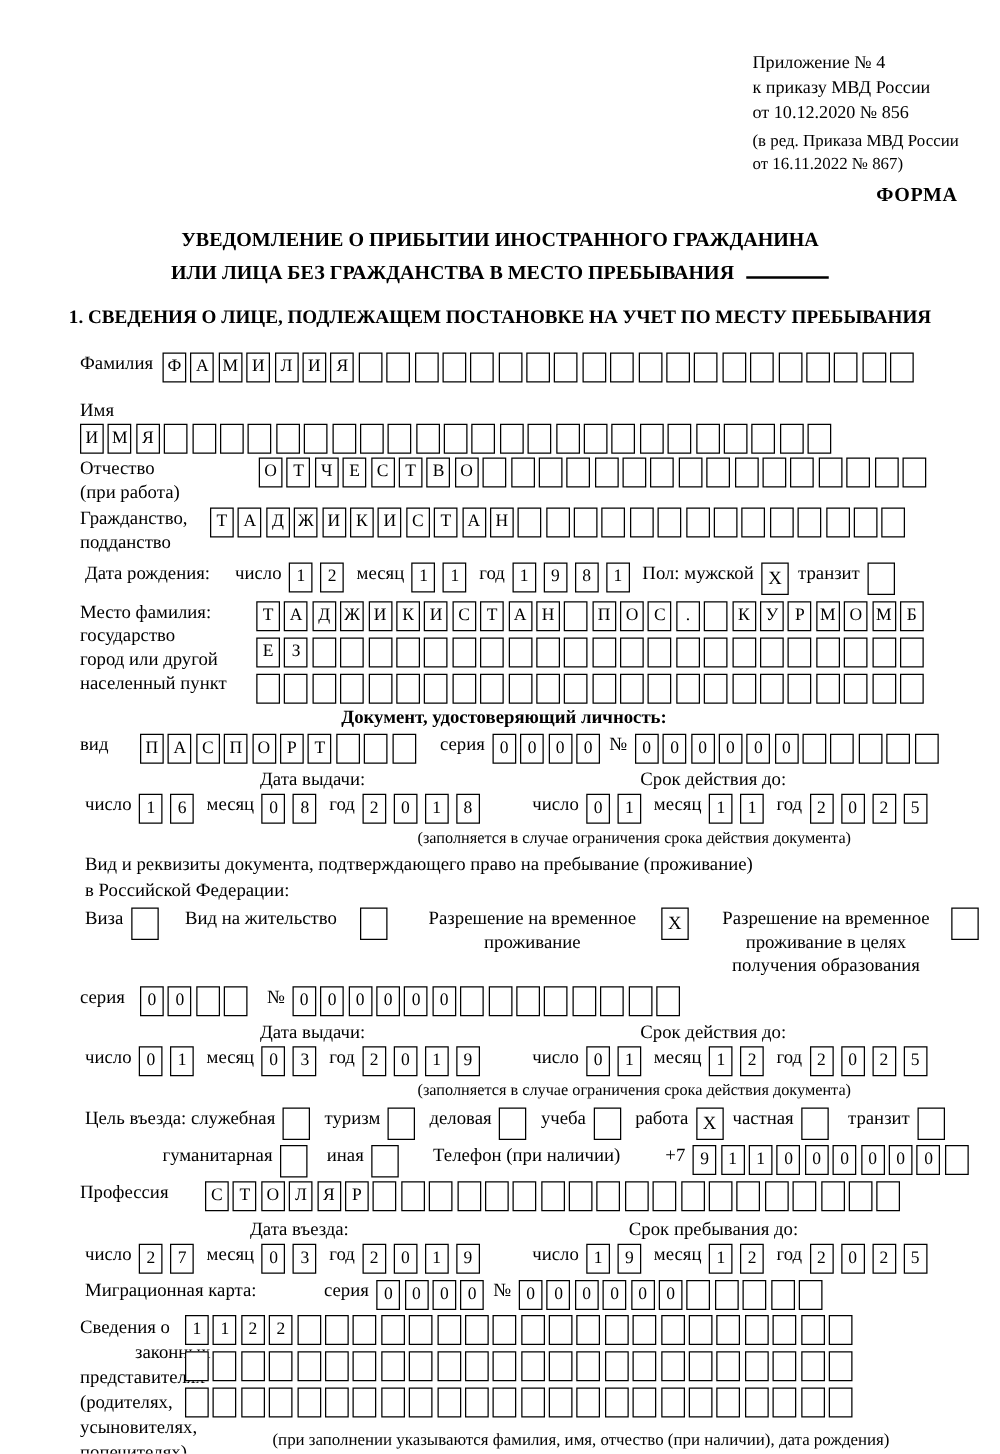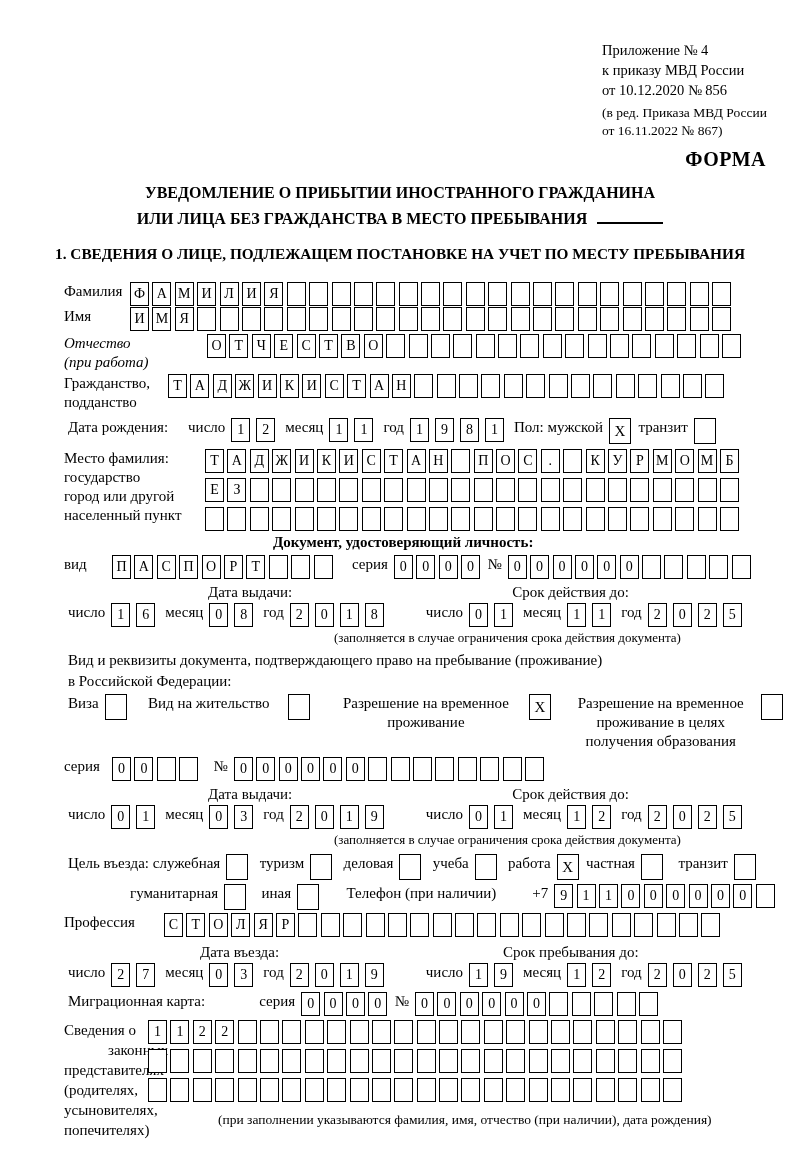--- a/index.html
+++ b/index.html
@@ -1,20 +1,20 @@
 <!DOCTYPE html>
 <html><head>
 <meta charset="utf-8">
 <style>
   html,body{margin:0;padding:0;background:#ffffff;}
   .page{position:relative;width:800px;height:1163px;background:#ffffff;color:#000;
         font-family:"Liberation Serif","DejaVu Serif",serif;font-size:15px;overflow:hidden;}
   .appendix{position:absolute;left:602px;top:40px;font-size:14.5px;line-height:20px;}
   .appendix-note{margin-top:4px;font-size:13.5px;line-height:18px;}
-  .forma{position:absolute;right:34px;top:148px;font-weight:bold;font-size:20px;letter-spacing:.5px;}
+  .forma{position:absolute;right:34px;top:148px;font-weight:bold;font-size:16px;letter-spacing:.5px;}
   .title{position:absolute;left:0;right:0;top:180px;text-align:center;font-weight:bold;font-size:16px;line-height:26px;}
   .blank{display:inline-block;width:66px;border-bottom:2px solid #000;margin-left:10px;}
   .sec{position:absolute;left:0;right:0;top:245px;text-align:center;font-weight:bold;font-size:15.3px;}
   .formbody{position:absolute;left:64px;top:276px;width:736px;}
   .fr{display:flex;align-items:flex-start;}
   .lbl{flex:none;padding:0 6px 0 4px;line-height:19px;white-space:nowrap;box-sizing:border-box;}
   .gap{flex:none;display:inline-block;height:1px;}
   .brun{display:inline-flex;flex:none;}
   .bcol{display:inline-flex;flex-direction:column;flex:none;row-gap:5px;}
   .bx{flex:none;width:17px;height:22px;border:1.6px solid #000;margin-right:3.4px;
@@ -74,21 +74,21 @@
           <span class="bx"></span>
           <span class="bx"></span>
           <span class="bx"></span>
           <span class="bx"></span>
           <span class="bx"></span>
           <span class="bx"></span>
           <span class="bx"></span>
           <span class="bx"></span>
         </span>
       </div>
-      <div class="fr" style="margin-top: 1px;">
+      <div class="fr" style="margin-top: 14px; flex-direction: column;">
         <span class="lbl" style="width: 66px; padding-left: 0px;">Имя</span>
         <span class="brun">
           <span class="bx">И</span>
           <span class="bx">М</span>
           <span class="bx">Я</span>
           <span class="bx"></span>
           <span class="bx"></span>
           <span class="bx"></span>
           <span class="bx"></span>
           <span class="bx"></span>
@@ -107,21 +107,21 @@
           <span class="bx"></span>
           <span class="bx"></span>
           <span class="bx"></span>
           <span class="bx"></span>
           <span class="bx"></span>
           <span class="bx"></span>
           <span class="bx"></span>
         </span>
       </div>
       <div class="fr" style="margin-top: 3px;">
-        <span class="stk" style="width: 143px; font-style: italic;">
+        <span class="stk" style="width: 143px;">
           <span class="stkline">Отчество</span>
           <span class="stkline">(при работа)</span>
         </span>
         <span class="brun">
           <span class="bx">О</span>
           <span class="bx">Т</span>
           <span class="bx">Ч</span>
           <span class="bx">Е</span>
           <span class="bx">С</span>
           <span class="bx">Т</span>

